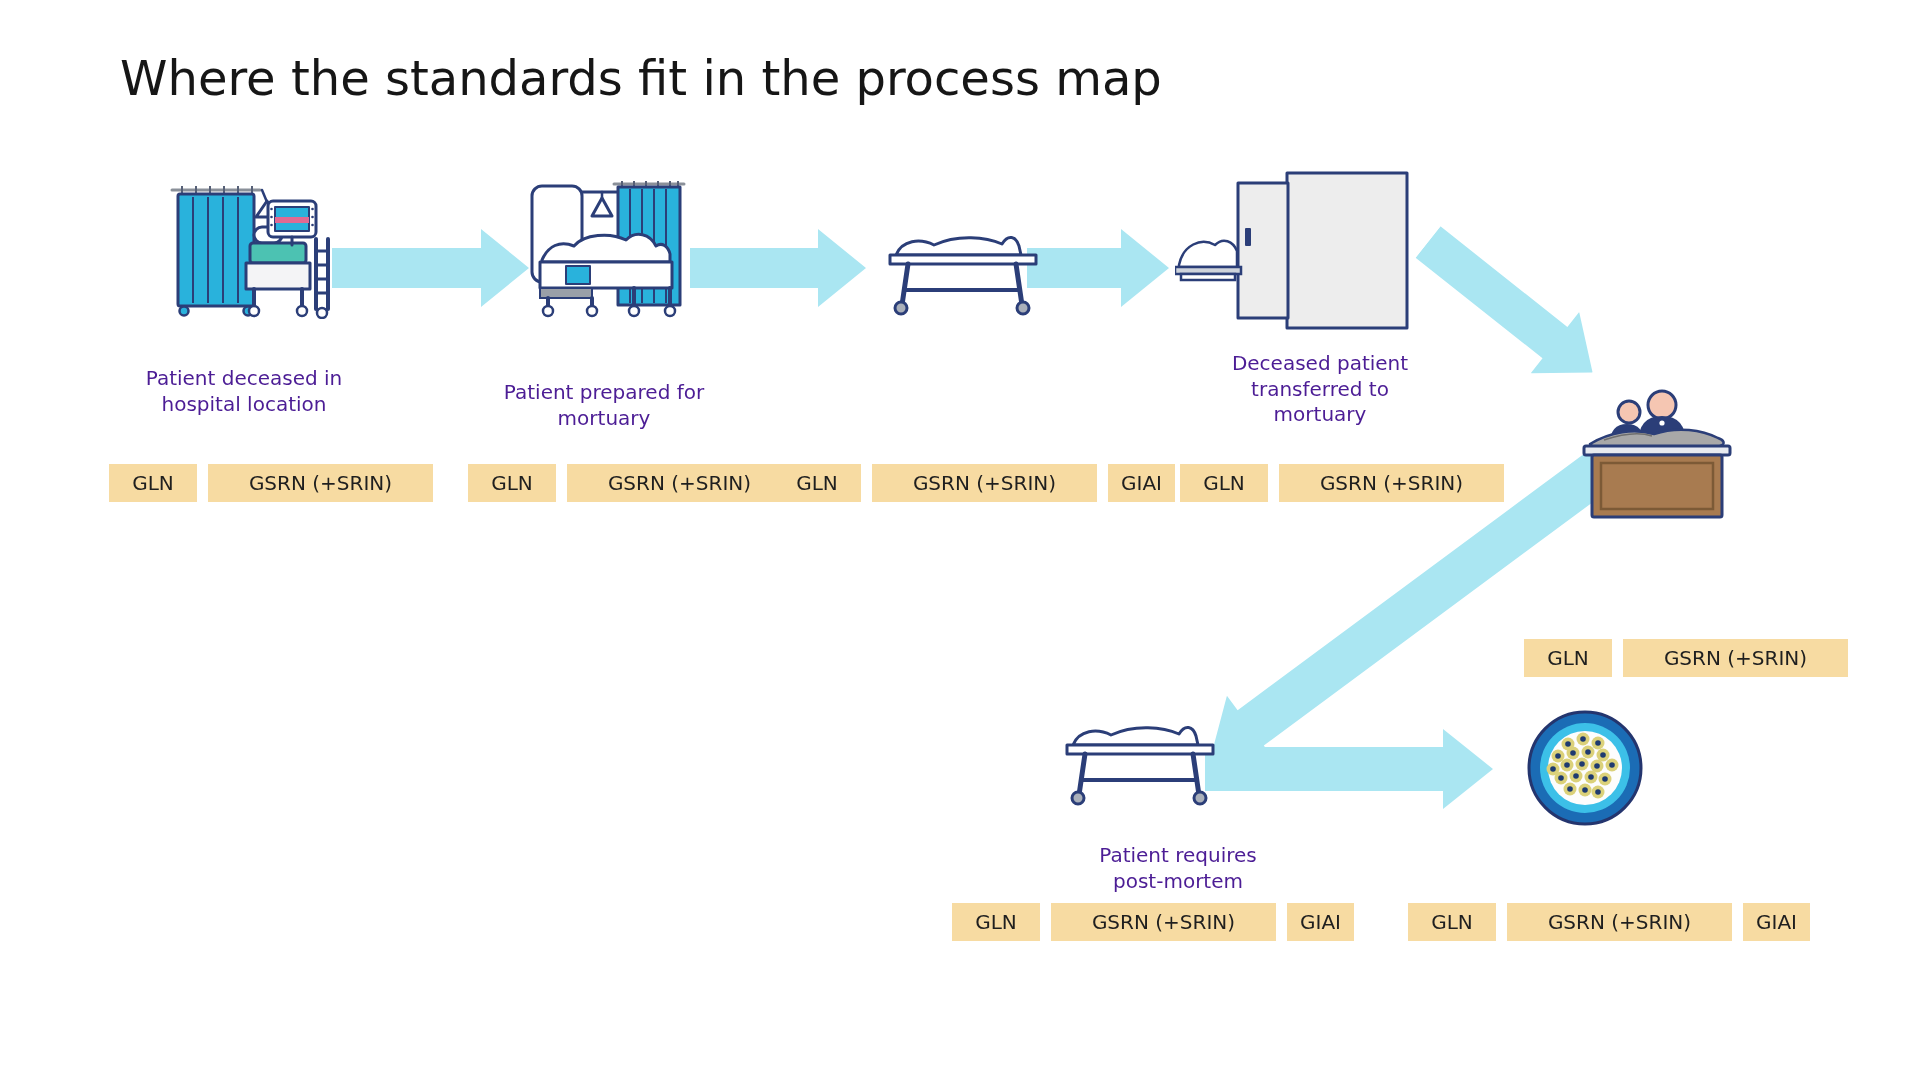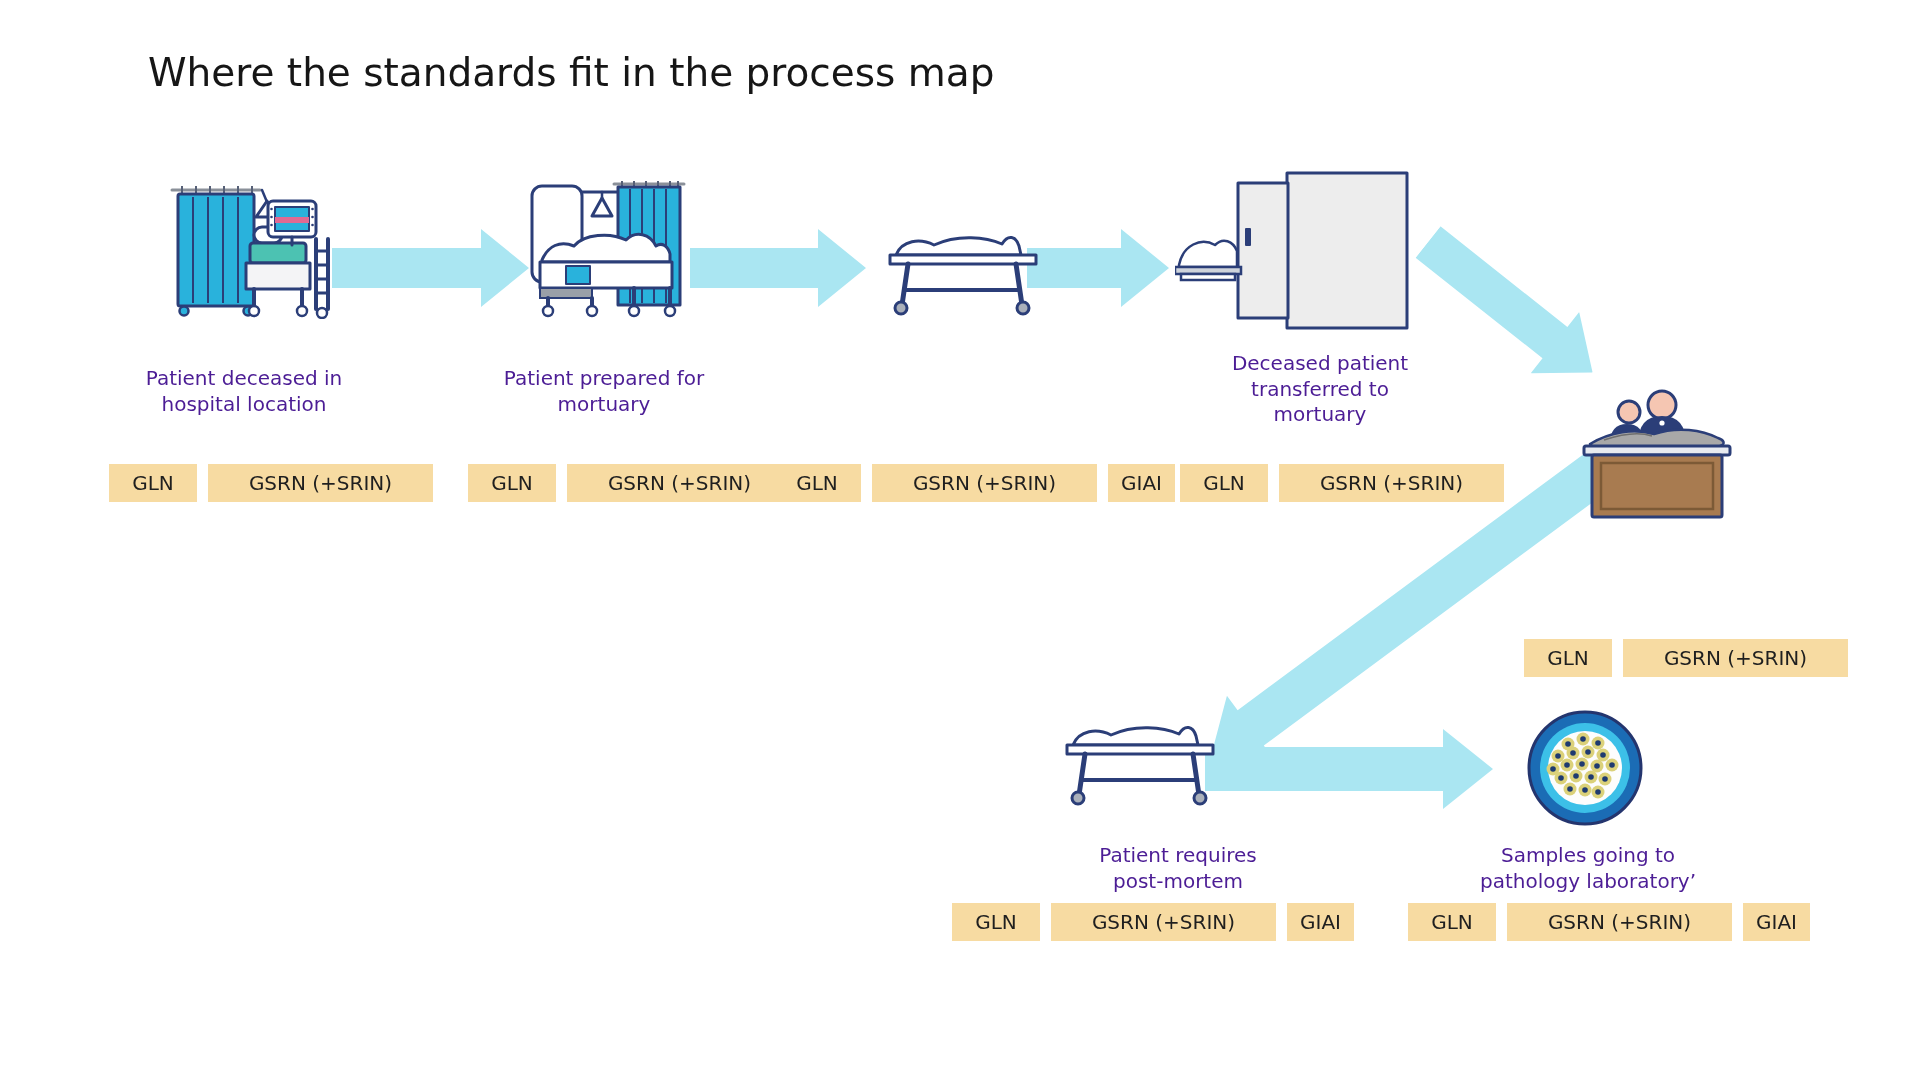--- a/index.html
+++ b/index.html
@@ -1,19 +1,19 @@
 <!DOCTYPE html>
 <html style="--navy: #2b3e78; --curtain: #29b2dc; --teal: #4cc2b2; --arrow: #aae6f2; --badge-bg: #f7dba2; --skin: #f5c6b2; --brown: #a87b50; --petri-outer: #1b6cb5; --petri-inner: #3cc0e8; --cell: #dbd17a; --gray-fill: #ededed;"><head>
 <meta charset="utf-8">
 <style>
   html,body{margin:0;padding:0;background:#fff;}
   #slide{position:relative;width:1920px;height:1080px;background:#ffffff;overflow:hidden;
          font-family:"DejaVu Sans","Liberation Sans",sans-serif;color:#1a1a1a;}
   .abs{position:absolute;}
-  .title{font-size:39px;font-weight:400;color:#161616;white-space:nowrap;margin-left:28px;}
+  .title{font-size:48px;font-weight:400;color:#161616;white-space:nowrap;}
   .step-label{font-size:20px;line-height:1.28;text-align:center;white-space:pre-line;
               transform:translateX(-50%);color:#4c1d95;}
   .tag-row{display:flex;gap:11px;}
   .badge{background:var(--badge-bg);height:38px;display:flex;align-items:center;justify-content:center;
          font-size:20px;color:#1f1f1f;}
   .w-gln{width:88px}.w-gsrn{width:225px}.w-giai{width:67px}
   .rot{transform-origin:0 50%;}
   
   .arrowpoly{fill:var(--arrow);}
   .f-white{fill:#ffffff;stroke:var(--navy);stroke-width:3;stroke-linejoin:round;}
@@ -215,29 +215,27 @@
         <circle cx="66" cy="69" r="2.8"></circle>
       <circle cx="80" cy="71" r="2.8"></circle>
         <circle cx="45" cy="81" r="2.8"></circle>
         <circle cx="60" cy="82" r="2.8"></circle>
       <circle cx="73" cy="84" r="2.8"></circle>
     </g>
   </svg>
 
   <div class="abs step-label" style="left:244px;top:366px;">Patient deceased in
 hospital location</div>
-  <div class="abs step-label" style="left:604px;top:366px;">Patient prepared for
+  <div class="abs step-label" style="left:604px;top:380px;">Patient prepared for
 mortuary</div>
   <div class="abs step-label" style="left:1320px;top:351px;">Deceased patient
 transferred to
 mortuary</div>
   <div class="abs step-label" style="left:1138px;top:843px;margin-left:40px;">Patient requires
 post-mortem</div>
-  <div class="abs step-label" style="left:1588px;top:843px;">Samples going to
-pathology laboratory’</div>
 
   <div class="abs tag-row" style="left:109px;top:464px;">
     <span class="badge w-gln">GLN</span>
     <span class="badge w-gsrn">GSRN (+SRIN)</span>
   </div>
   <div class="abs tag-row" style="left:468px;top:464px;">
     <span class="badge w-gln">GLN</span>
     <span class="badge w-gsrn">GSRN (+SRIN)</span>
   </div>
   <div class="abs tag-row" style="left:773px;top:464px;">

